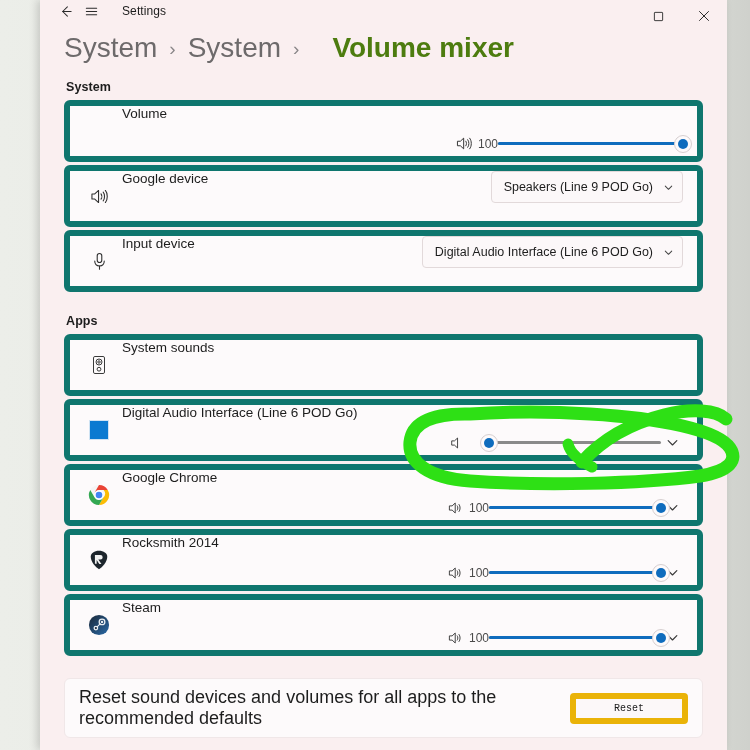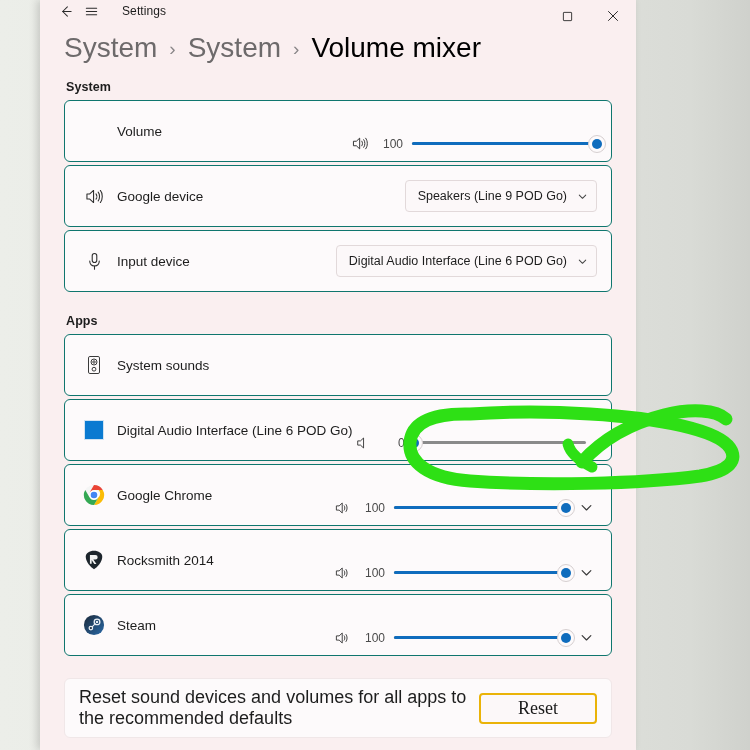--- a/index.html
+++ b/index.html
@@ -21,21 +21,21 @@
     left: 0; top: 0;
     width: 750px; height: 750px;
     background: linear-gradient(to right, #eceee9 0%, #e5e7e2 55%, #d9dbd6 92%, #cfd1cc 100%);
   }
 
   
   #window {
     position: absolute;
     left: 40px;
     top: 0;
-    width: 596px;
+    width: 687px;
     height: 750px;
     background: #faeff0;
     box-shadow: -3px 0 8px rgba(0,0,0,0.16);
     overflow: hidden;
   }
 
   
   .titlebar {
     position: relative;
     height: 22px;
@@ -72,44 +72,43 @@
 
   
   .breadcrumb {
     display: flex;
     align-items: baseline;
     padding: 10px 0 0 24px;
     font-size: 28px;
     gap: 12px;
   }
   .bc-seg { color: #6d6a6b; font-weight: 400; }
-  .bc-seg.current { color: #000000; font-weight: 400; }
+  .bc-seg.current { color: #4d7c0f; font-weight: 700; margin-left: 21px; }
   .bc-sep { color: #8a8789; font-size: 19px; position: relative; top: -2px; }
 
   
   .content {
     padding: 0 24px;
     margin-top: 16px;
   }
   .section-label {
     font-size: 12.5px;
     font-weight: 700;
     color: #1c1c1c;
     margin: 0 0 6px 2px;
     letter-spacing: .1px;
   }
   .group { margin-bottom: 22px; }
 
   .card {
     background: #fdfafb;
-    border: 1px solid #0f766e;
+    border: 6px solid #0f766e;
     border-radius: 6px;
     height: 56px;
     display: flex;
-    align-items: center;
     padding: 0 14px;
     margin-bottom: 3px;
     box-sizing: border-box;
   }
   .card.tall { height: 62px; }
   .card:last-child { margin-bottom: 0; }
 
   .card-icon {
     width: 30px;
     min-width: 30px;
@@ -124,21 +123,20 @@
     margin-left: 8px;
     white-space: nowrap;
   }
   .card-label.indent { margin-left: 38px; }
   .spacer { flex: 1 1 auto; }
 
   
   .slider-wrap {
     display: flex;
     align-items: center;
-    gap: 9px;
     margin-top: 25px;
   }
   .spk {
     width: 19px;
     display: flex;
     align-items: center;
     justify-content: center;
     color: #2f2f2f;
   }
   .slider-val {
@@ -219,28 +217,28 @@
     display: flex;
     align-items: center;
     padding: 0 14px;
     box-sizing: border-box;
   }
   .reset-text {
     font-size: 18px;
     color: #1d1d1d;
   }
   .reset-btn {
-    border: 2px solid #eab308;
+    border: 6px solid #eab308;
     background: #fcf8f9;
     border-radius: 4px;
     height: 31px;
     min-width: 118px;
-    font-size: 18px;
+    font-size: 10px;
     color: #1b1b1b;
-    font-family: Liberation Serif, serif;
+    font-family: Liberation Mono, monospace;
     cursor: pointer;
     display: flex;
     align-items: center;
     justify-content: center;
   }
 
   
   .ico-box { width: 22px; height: 22px; display:block; }
   .blue-sq {
     width: 20px; height: 20px;

